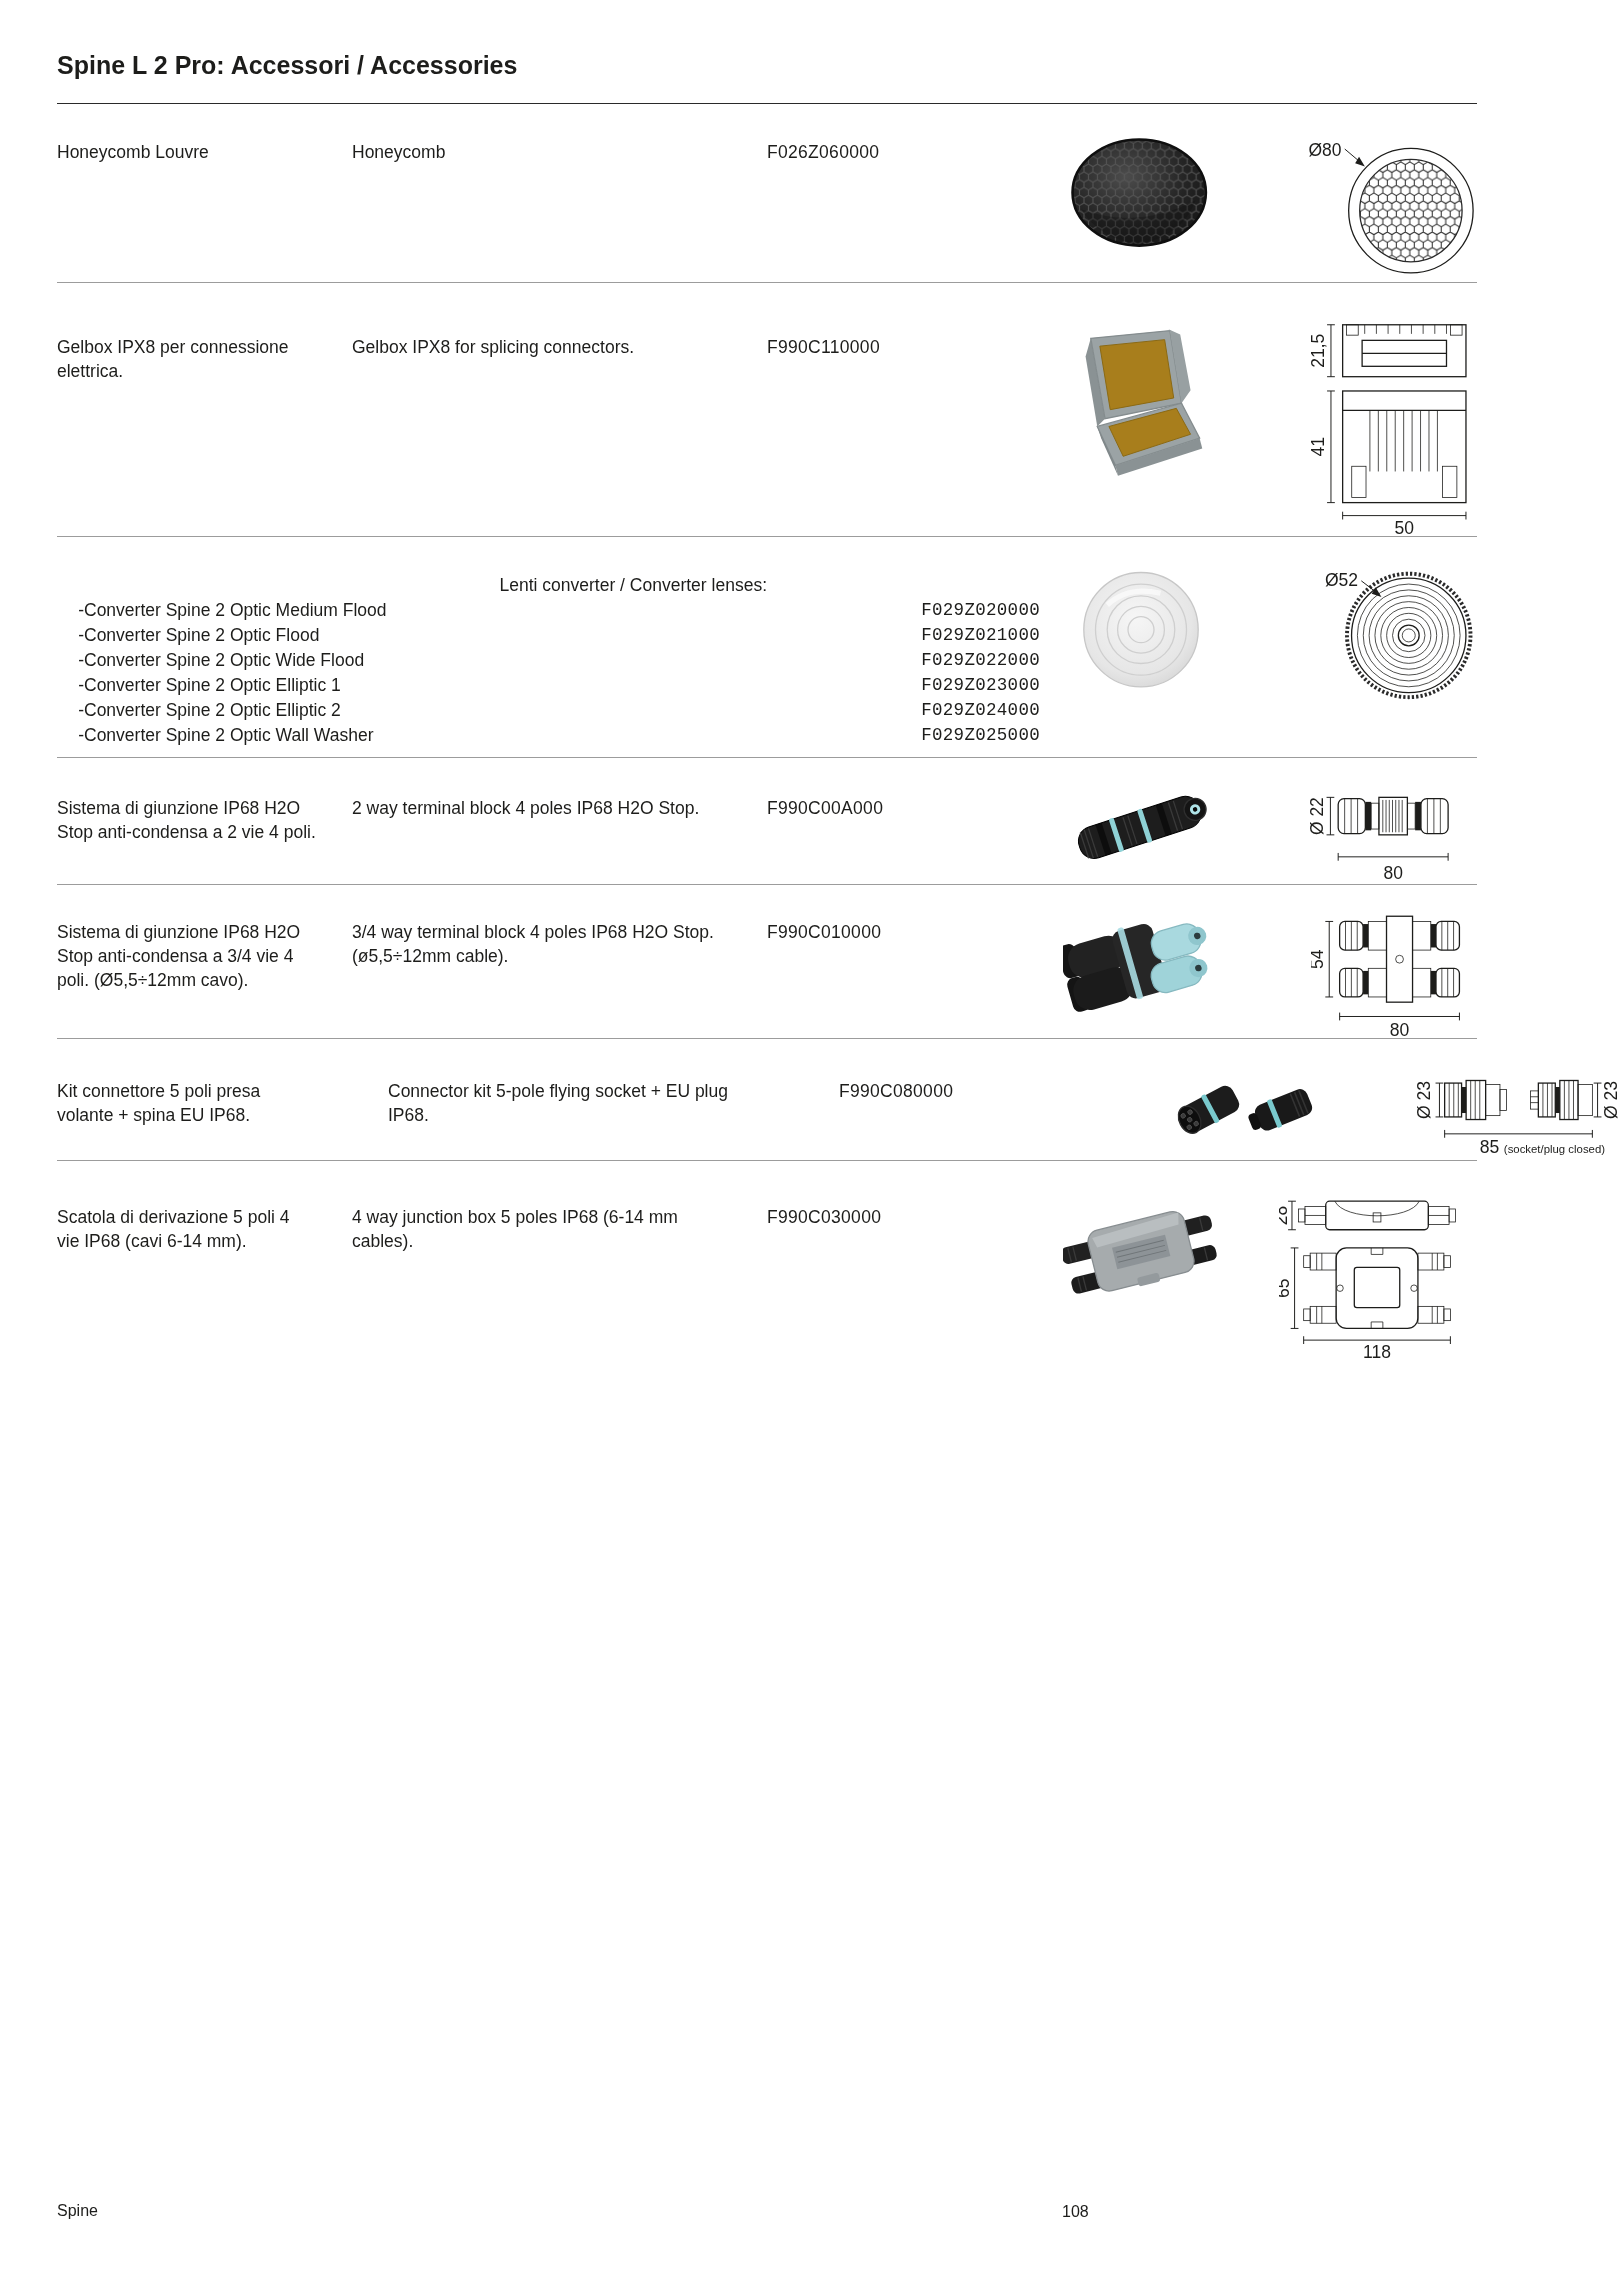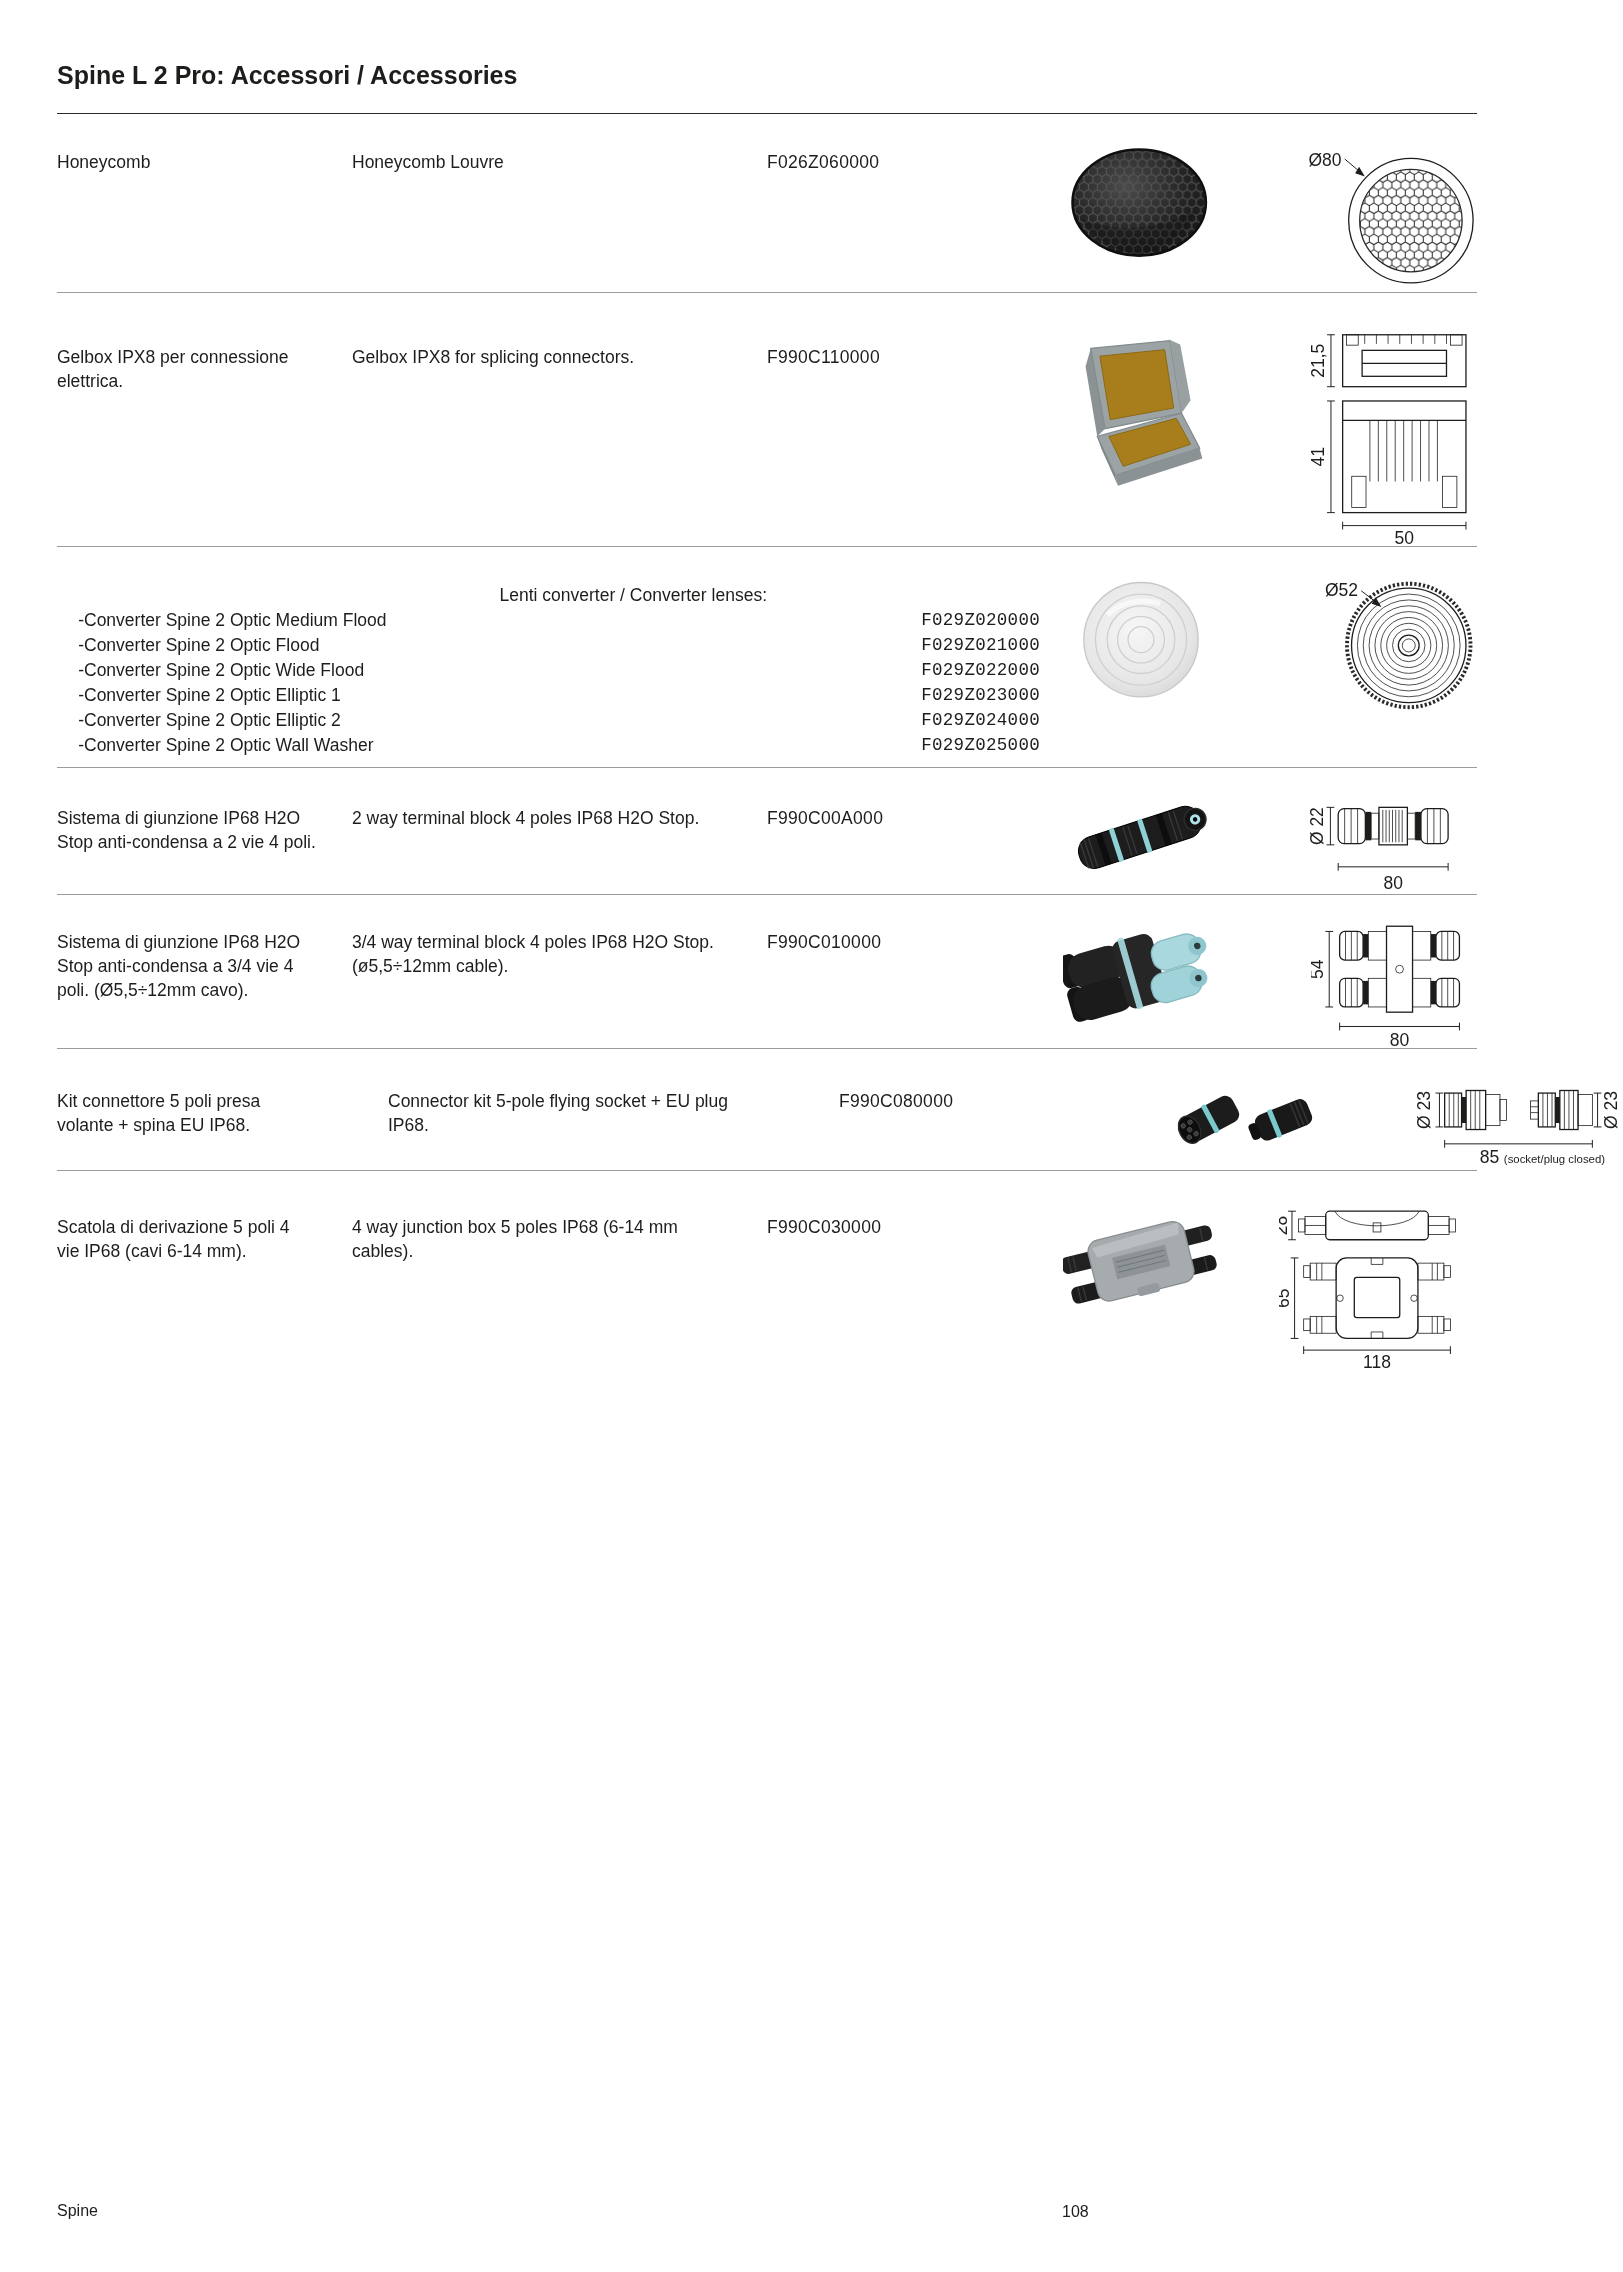--- a/index.html
+++ b/index.html
@@ -2,21 +2,21 @@
 <html style="font-size:10.4px"><head>
 <meta charset="utf-8">
 <style>
   html,body{margin:0;padding:0;}
   body{
     width:1623px;height:2273px;position:relative;overflow:hidden;
     background:#ffffff;color:#1d1d1b;
     font-family:"Liberation Sans", sans-serif;
     -webkit-font-smoothing:antialiased;
   }
-  .page{position:absolute;left:57px;top:10px;width:1420px;}
+  .page{position:absolute;left:57px;top:0;width:1420px;}
   .title{font-size:25px;font-weight:bold;margin:51px 0 0 0;line-height:28.6px;}
   .title-rule{height:1.9px;background:#2a2a2a;margin-top:23px;}
   .row{
     display:grid;box-sizing:border-box;position:relative;
     grid-template-columns:295px 415px 273px 201px 236px;
     border-bottom:1.3px solid #9c9c9c;
   }
   .row.r1{padding-top:36px;min-height:173px;}
   .row.r2{padding-top:52px;min-height:218px;}
   .row.r3{padding-top:36px;min-height:221px;grid-template-columns:710px 273px 201px 236px;text-align:right;}
@@ -69,22 +69,22 @@
     </radialGradient>
   </defs>
 </svg>
 
 <div class="page">
 
   <h1 class="title">Spine L 2 Pro: Accessori / Accessories</h1>
   <div class="title-rule"></div>
 
   <section class="row r1">
+    <div class="cell">Honeycomb Louvre</div>
     <div class="cell">Honeycomb</div>
-    <div class="cell">Honeycomb Louvre</div>
     <div class="code">F026Z060000</div>
     <div class="photo-cell">
       <svg width="149" height="123" viewBox="0 0 230 190">
         <ellipse cx="113" cy="92" rx="103" ry="82" fill="url(#ghc)"></ellipse>
         <ellipse cx="113" cy="92" rx="103" ry="82" fill="url(#hexp)" opacity="0.85"></ellipse>
         <ellipse cx="113" cy="92" rx="103" ry="82" fill="none" stroke="#0f0f0f" stroke-width="4"></ellipse>
         <path d="M24 118 Q113 150 200 104 Q180 160 110 172 Q48 160 24 118Z" fill="#111" opacity="0.35"></path>
       </svg>
     </div>
     <div class="draw-cell">

